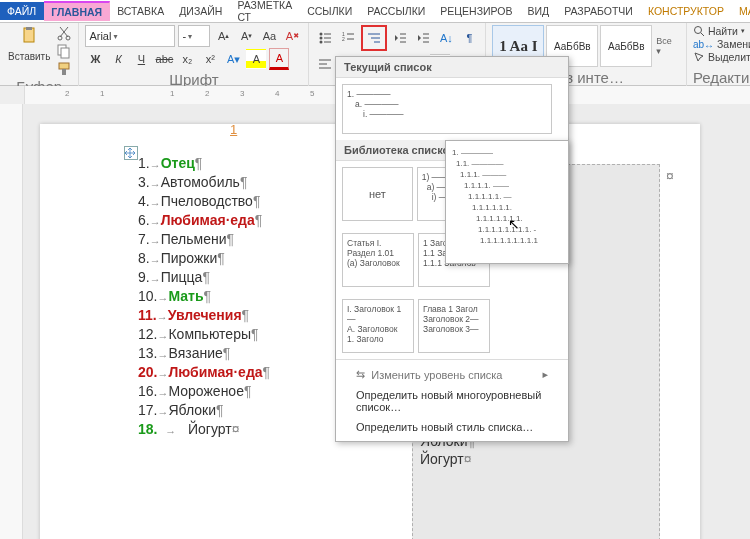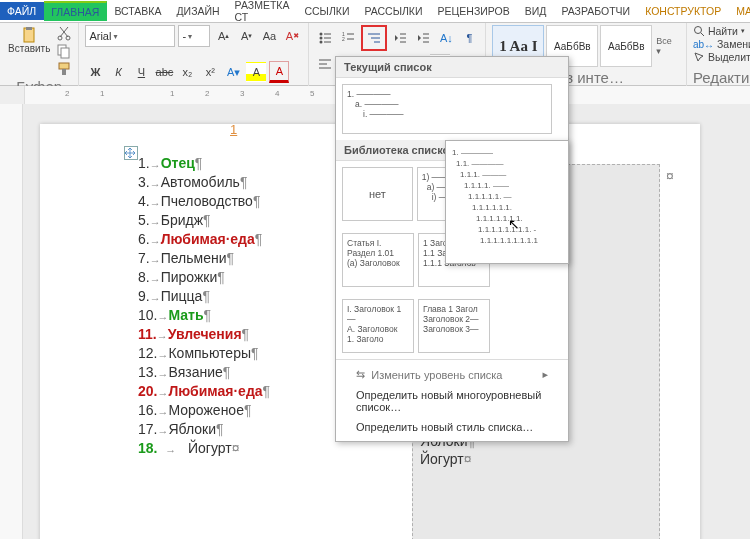--- a/index.html
+++ b/index.html
@@ -1,28 +1,28 @@
 <!DOCTYPE html>
 <html><head>
 <meta charset="utf-8">
 <style>
 html,body{margin:0;padding:0;font-family:"Segoe UI",Arial,sans-serif;font-size:12px;background:#fff;color:#333;overflow:hidden;width:750px;height:539px}
 .titlebar-tabs{display:flex;align-items:center;height:22px;background:#fff;border-bottom:1px solid #c6c6c6}
 .tab{padding:3px 7px;font-size:10.5px;color:#444;border-right:1px solid transparent;cursor:pointer}
 .tab.file{background:#1e60bd;color:#fff;font-weight:500}
-.tab.active{background:#22c55e;border-top:2px solid #84cc16;color:#2a579a;font-weight:400}
+.tab.active{background:#f9a8d4;border-top:2px solid #d946ef;color:#2a579a;font-weight:700}
 .tab.orange{color:#c07a00}
 .ribbon{display:flex;align-items:flex-start;height:62px;background:#f3f3f3;border-bottom:1px solid #c6c6c6;position:relative}
 .grp{display:flex;flex-direction:column;justify-content:space-between;height:100%;border-right:1px solid #dcdcdc;padding:2px 6px 0}
 .grp-title{text-align:center;font-size:15px;color:#777;padding:1px 0}
 .clip-body{display:flex;gap:4px;align-items:flex-start}
-.clip-big{display:flex;flex-direction:column;align-items:center;gap:0;font-size:10px;color:#444;padding:2px}
+.clip-big{display:flex;flex-direction:column;align-items:center;gap:8px;font-size:10px;color:#444;padding:2px}
 .clip-small{display:flex;flex-direction:column;gap:2px}
 .icn{width:16px;height:16px;display:inline-block}
-.font-body{display:flex;flex-direction:column;gap:14px}
+.font-body{display:flex;flex-direction:column;gap:1px}
 .row{display:flex;align-items:center;gap:3px}
 .sel{border:1px solid #c1c1c1;background:#fff;font-size:11px;padding:1px 3px;height:18px;display:flex;align-items:center;gap:2px}
 .sel .dd{font-size:8px;color:#666}
 .sml-btn{width:18px;height:18px;border:1px solid transparent;display:flex;align-items:center;justify-content:center;font-size:11px;color:#444}
 .sml-btn.red{color:#c00;border:1px solid #e0a0a0}
 .para-body{display:flex;flex-direction:column;gap:3px}
 .mlvl{border:2px solid #e03030!important;padding:2px!important}
 .styles-body{display:flex;gap:2px;align-items:center}
 .style-box{width:52px;height:40px;border:1px solid #d0d0d0;background:#fff;display:flex;flex-direction:column;align-items:center;justify-content:center;font-size:10px}
 .style-box.active{border:1px solid #a8c8e8;background:#e8f0fa}
@@ -289,21 +289,20 @@
           <path d="M5 0v10M0 5h10M5 0l-2 2M5 0l2 2M5 10l-2-2M5 10l2-2M0 5l2-2M0 5l2 2M10 5l-2-2M10 5l-2 2" stroke="#4080c0" fill="none" stroke-width="0.8"></path>
         </svg></div>
 
     <div class="content2-bg"></div>
     <div class="end-mark">¤</div>
 
     <div class="content" id="list1">
         <div class="li"><span class="">1.</span><span class="arrow">→</span><span class="gn">Отец</span><span class="pil">¶</span></div>
         <div class="li"><span class="">3.</span><span class="arrow">→</span><span class="">Автомобиль</span><span class="pil">¶</span></div>
         <div class="li"><span class="">4.</span><span class="arrow">→</span><span class="">Пчеловодство</span><span class="pil">¶</span></div>
-        <div class="li"><span class="">5.</span><span class="arrow">→</span><span class="">Бридж</span><span class="pil">¶</span></div>
         <div class="li"><span class="">6.</span><span class="arrow">→</span><span class="rd">Любимая·еда</span><span class="pil">¶</span></div>
         <div class="li"><span class="">7.</span><span class="arrow">→</span><span class="">Пельмени</span><span class="pil">¶</span></div>
         <div class="li"><span class="">8.</span><span class="arrow">→</span><span class="">Пирожки</span><span class="pil">¶</span></div>
         <div class="li"><span class="">9.</span><span class="arrow">→</span><span class="">Пицца</span><span class="pil">¶</span></div>
         <div class="li"><span class="">10.</span><span class="arrow">→</span><span class="gn">Мать</span><span class="pil">¶</span></div>
         <div class="li"><span class="rd">11.</span><span class="arrow">→</span><span class="rd">Увлечения</span><span class="pil">¶</span></div>
         <div class="li"><span class="">12.</span><span class="arrow">→</span><span class="">Компьютеры</span><span class="pil">¶</span></div>
         <div class="li"><span class="">13.</span><span class="arrow">→</span><span class="">Вязание</span><span class="pil">¶</span></div>
         <div class="li"><span class="rd">20.</span><span class="arrow">→</span><span class="rd">Любимая·еда</span><span class="pil">¶</span></div>
         <div class="li"><span class="">16.</span><span class="arrow">→</span><span class="">Мороженое</span><span class="pil">¶</span></div>

